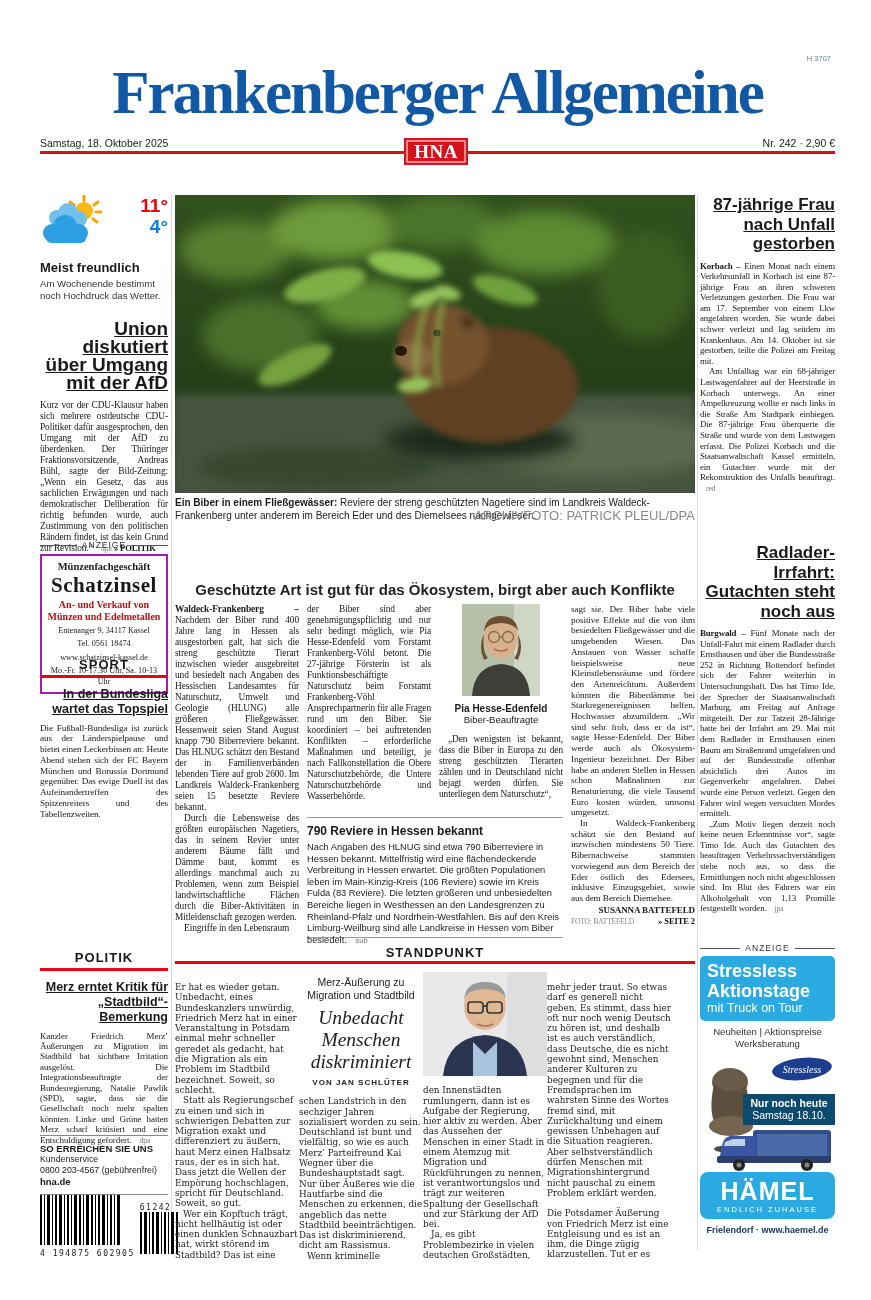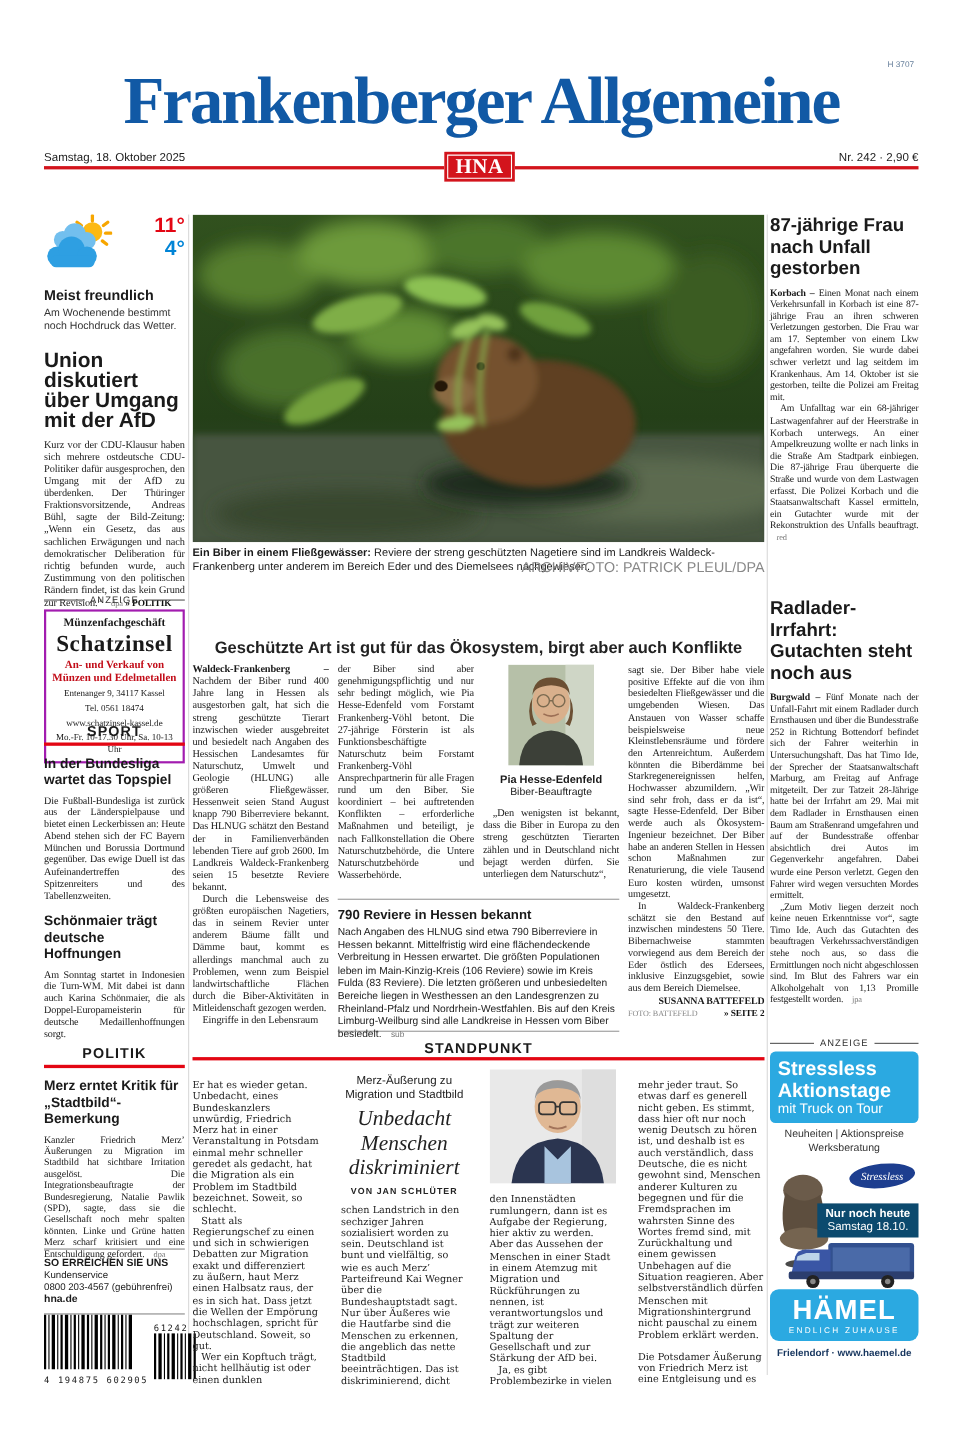--- a/index.html
+++ b/index.html
@@ -24,21 +24,21 @@
   .abs{position:absolute;}
   
   .news-body{font-family:"Liberation Serif",serif;font-size:9.4px;line-height:11px;
              text-align:justify;letter-spacing:-.1px;color:#191919;}
   .news-body p{margin:0;}
   .news-body p.ind{text-indent:9px;}
   .lead{font-weight:700;}
   .credit{font-size:7.6px;color:#777;margin-left:6px;}
   .sec-head{font-weight:700;font-size:13px;letter-spacing:1px;text-align:center;}
   .sec-rule{height:2.5px;background:#e30613;margin-top:3px;}
-  .art-title{font-weight:700;text-align:left;}
+  .art-title{font-weight:700;text-align:right;text-decoration:underline;}
   .jump{font-weight:700;font-size:8.5px;color:#111;}
   
   .weather{top:0;left:0;width:128px;}
   .weather-row{display:flex;align-items:flex-start;}
   .temp-col{margin-left:auto;text-align:right;line-height:21px;}
   .temp-hi{color:#e30613;font-weight:700;font-size:19px;}
   .temp-lo{color:#0084d6;font-weight:700;font-size:19px;}
   .weather-cond{font-weight:700;font-size:13px;margin-top:7px;}
   .weather-txt{font-size:9.6px;line-height:12px;margin-top:3px;color:#333;}
   
@@ -81,21 +81,21 @@
   .quote-par{margin-top:9px;}
   .byline-row{text-align:right;font-weight:700;font-size:9px;margin-top:1px;}
   .credit-row{display:flex;justify-content:space-between;align-items:baseline;margin-top:1px;}
   .foto-credit{font-size:7.4px;color:#888;}
   .infobox{top:622px;left:132px;width:256px;height:113px;border-top:1px solid #9a9a9a;
            border-bottom:1px solid #9a9a9a;padding-top:6px;}
   .infobox-title{font-weight:700;font-size:12px;margin-bottom:4px;}
   .infobox-body{font-size:9.3px;line-height:11.6px;color:#222;}
   .sp-head{top:750px;left:0;width:520px;text-align:center;font-weight:700;font-size:13px;letter-spacing:1px;}
   .sp-rule{top:766px;left:0;width:520px;height:2.5px;background:#e30613;position:absolute;}
-  .sp-grid{top:777px;left:0;width:520px;height:288px;display:flex;gap:20px;}
+  .sp-grid{top:777px;left:0;width:520px;height:288px;display:flex;gap:0;}
   .sp-col{width:124px;overflow:hidden;font-family:"DejaVu Serif",serif;font-size:8.8px;
           line-height:10.3px;color:#222;}
   .sp-col p{margin:0;}
   .sp-col p.ind{text-indent:8px;}
   .sp-col p.gap{margin-top:10px;}
   .sp-kicker{font-family:"Liberation Sans",sans-serif;font-size:10.5px;line-height:12.5px;
              text-align:center;margin-top:4px;}
   .sp-title{font-family:"Liberation Serif",serif;font-style:italic;font-size:19.5px;
             line-height:22px;text-align:center;margin:6px 0 5px;}
   .sp-byline{font-family:"Liberation Sans",sans-serif;font-weight:700;font-size:8px;
@@ -203,26 +203,20 @@
       </div>
     </div>
 
     <div class="abs sport">
       <div class="sec-head">SPORT</div>
       <div class="sec-rule"></div>
       <div class="mini-art">
         <div class="art-title">In der Bundesliga wartet das Topspiel</div>
         <div class="news-body">
             <p>Die Fußball-Bundesliga ist zurück aus der Länderspielpause und bietet einen Leckerbissen an: Heute Abend stehen sich der FC Bayern München und Borussia Dortmund gegenüber. Das ewige Duell ist das Aufeinandertreffen des Spitzenreiters und des Tabellenzweiten.</p>
-          </div>
-      </div>
-      <div class="mini-art" style="margin-top:10px;">
-        <div class="art-title">Schönmaier trägt deutsche Hoffnungen</div>
-        <div class="news-body">
-            <p>Am Sonntag startet in Indonesien die Turn-WM. Mit dabei ist dann auch Karina Schönmaier, die als Doppel-Europameisterin für deutsche Medaillenhoffnungen sorgt.</p>
           </div>
       </div>
     </div>
 
     <div class="abs politik-sec">
       <div class="sec-head">POLITIK</div>
       <div class="sec-rule"></div>
       <div class="mini-art">
         <div class="art-title">Merz erntet Kritik für „Stadtbild“-Bemerkung</div>
         <div class="news-body">

